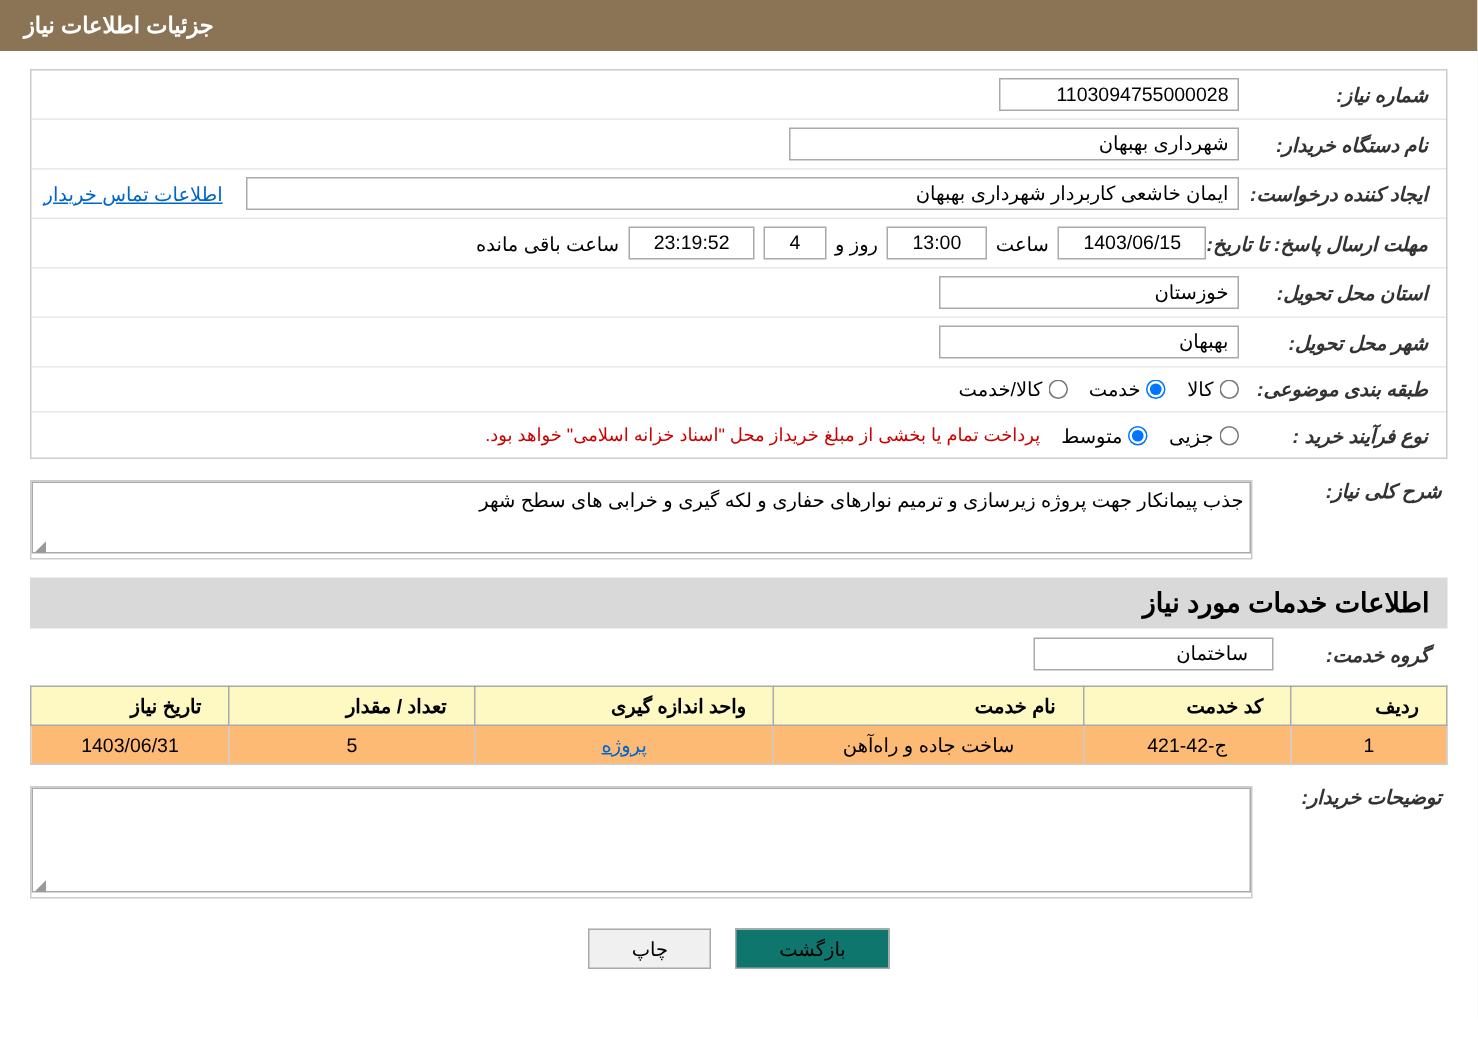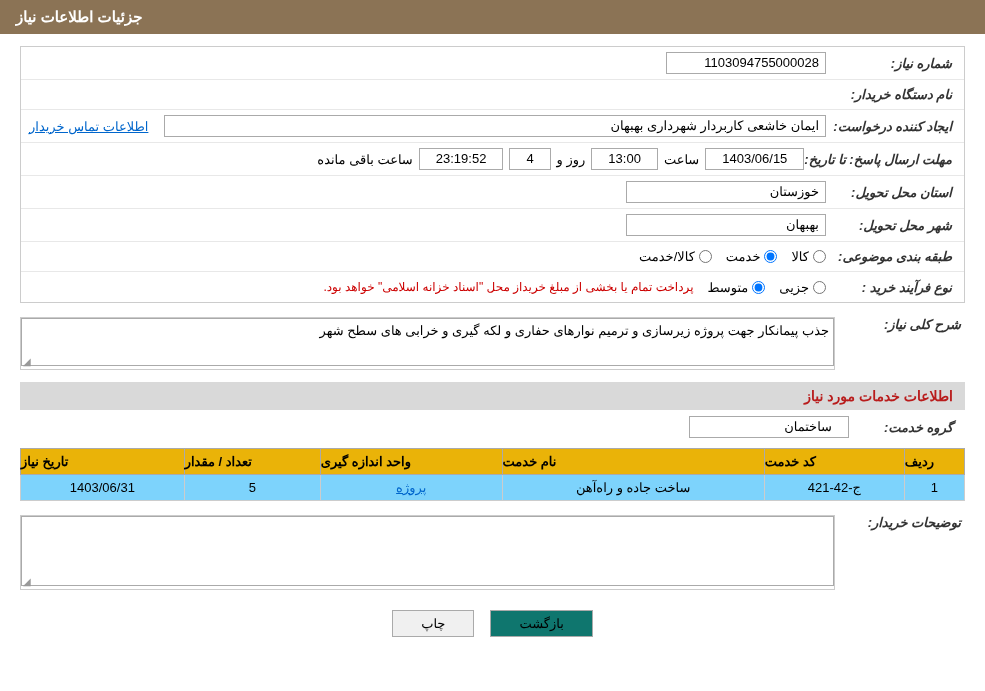--- a/index.html
+++ b/index.html
@@ -82,47 +82,47 @@
     }
     .radio-item {
       display: flex;
       align-items: center;
       gap: 4px;
     }
     .section-title {
       background: #d9d9d9;
       font-weight: bold;
       padding: 6px 12px;
-      color: #b91c1c;
+      color: #000000;
       margin-top: 6px;
-      font-size: 14px;
+      font-size: 18px;
     }
     .notice-text {
       color: #cc0000;
       font-size: 12px;
     }
     .table-section {
       margin-top: 4px;
     }
     table {
       width: 100%;
       border-collapse: collapse;
     }
     table th {
-      background: #eab308;
-      border: 1px solid #aaa;
-      padding: 5px 0;
-      text-align: left;
+      background: #fef9c3;
+      border: 1px solid #aaa;
+      padding: 5px 18px;
+      text-align: right;
       font-size: 13px;
     }
     table td {
       border: 1px solid #ccc;
       padding: 5px 8px;
       text-align: center;
-      background: #7dd3fc;
+      background: #fdba74;
     }
     .link-cell {
       color: #0066cc;
       text-decoration: underline;
       cursor: pointer;
     }
     .textarea-box {
       width: 100%;
       height: 70px;
       border: 1px solid #aaa;
@@ -187,20 +187,23 @@
 
       <div class="form-row">
         <span class="label">شماره نیاز:</span>
         <div class="value-box">
           <span>1103094755000028</span>
         </div>
       </div>
 
       <div class="form-row">
         <span class="label">نام دستگاه خریدار:</span>
+        <div class="value-box" style="min-width:300px;">
+          <span>شهرداری بهبهان</span>
+        </div>
       </div>
 
       <div class="form-row">
         <span class="label">ایجاد کننده درخواست:</span>
         <div class="value-box" style="min-width:300px;flex:1;">
           <span>ایمان خاشعی کاربردار شهرداری بهبهان</span>
         </div>
         <span class="link-text" style="margin-right:16px;">اطلاعات تماس خریدار</span>
       </div>
 

